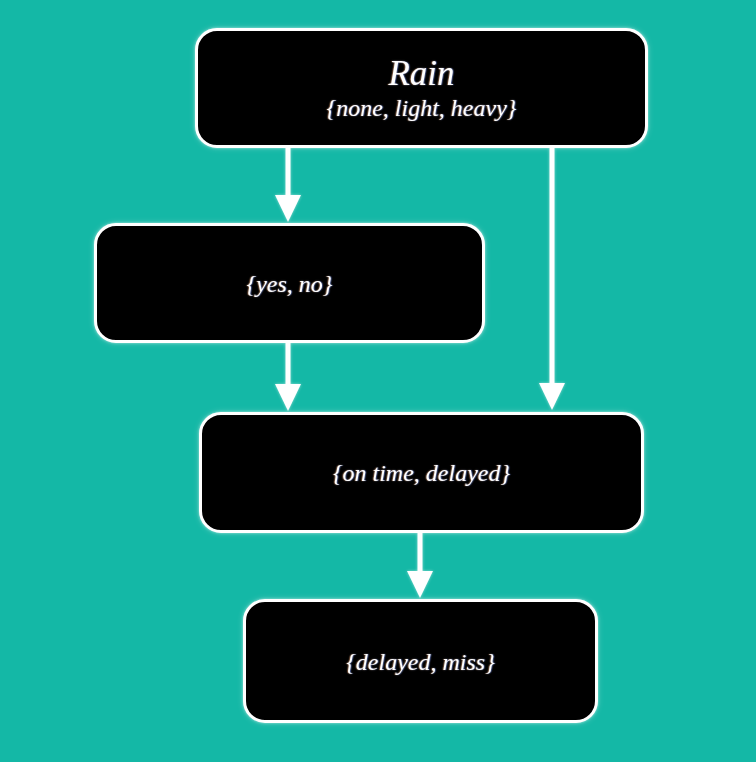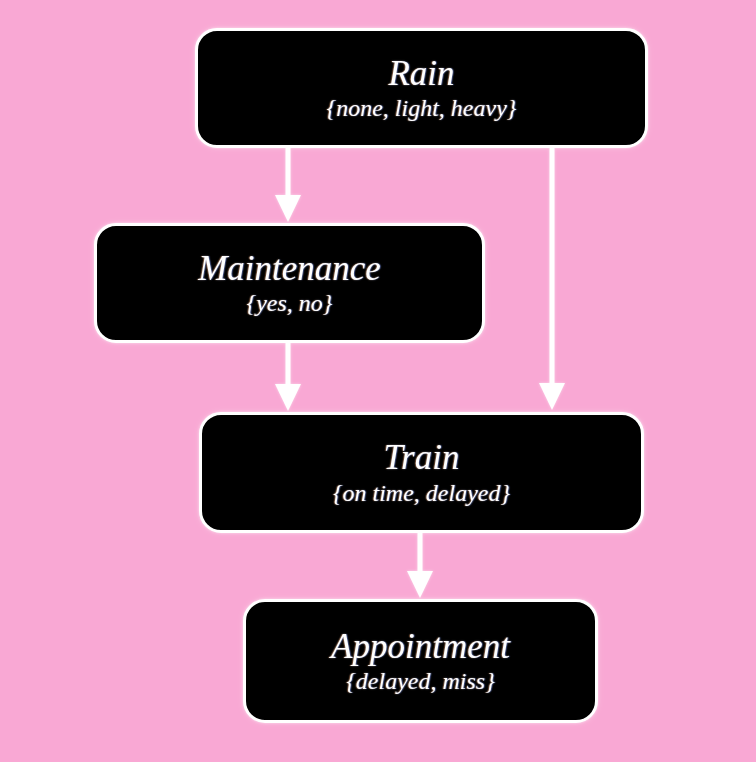--- a/index.html
+++ b/index.html
@@ -4,21 +4,21 @@
 <style>
   html, body {
     margin: 0;
     padding: 0;
     background: #000000;
   }
   #canvas {
     position: relative;
     width: 756px;
     height: 762px;
-    background: #f9a8d4;
+    background: #14b8a6;
     overflow: hidden;
     font-family: "Liberation Serif", "DejaVu Serif", serif;
   }
 
   
   .node {
     position: absolute;
     box-sizing: border-box;
     background: #000000;
     border: 3px solid #ffffff;
@@ -96,27 +96,24 @@
       <polygon points="20,65 7,38 33,38" fill="#ffffff"></polygon>
     </svg>
   </div>
 
   <div class="node" id="node-rain">
     <div class="name">Rain</div>
     <div class="states">{none, light, heavy}</div>
   </div>
 
   <div class="node" id="node-maintenance">
-    <div class="name">Maintenance</div>
     <div class="states">{yes, no}</div>
   </div>
 
   <div class="node" id="node-train">
-    <div class="name">Train</div>
     <div class="states">{on time, delayed}</div>
   </div>
 
   <div class="node" id="node-appointment">
-    <div class="name">Appointment</div>
     <div class="states">{delayed, miss}</div>
   </div>
 
 </div>
 
 </body></html>

